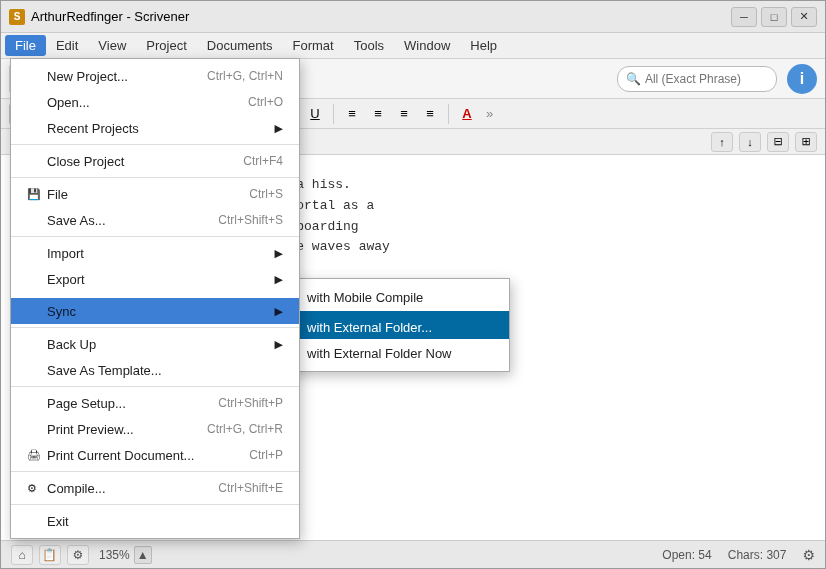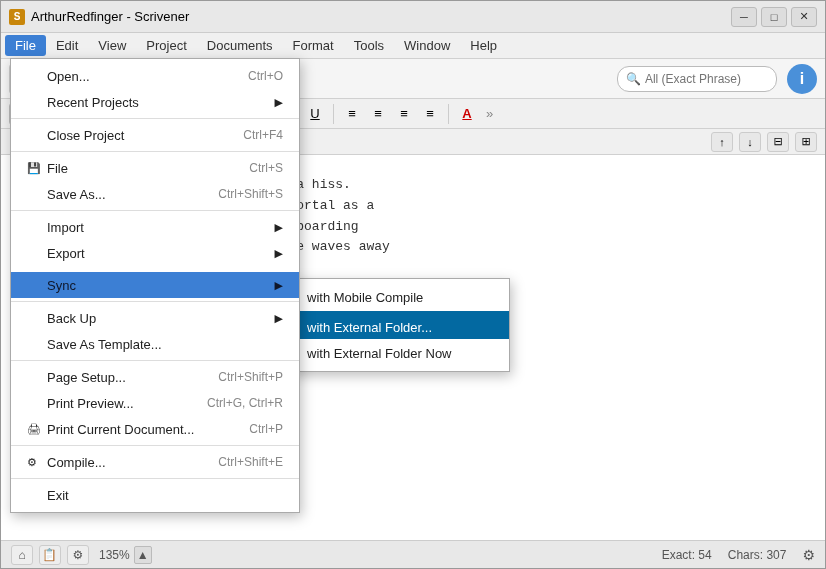--- a/index.html
+++ b/index.html
@@ -363,36 +363,41 @@
       <div class="toolbar-btn" style="width:22px; height:20px; font-size:12px;">⌂</div>
       <div class="toolbar-btn" style="width:22px; height:20px; font-size:12px;">📋</div>
       <div class="toolbar-btn" style="width:22px; height:20px; font-size:12px;">⚙</div>
     </div>
     <div class="zoom-control" style="margin-left:10px;">
       <span>135%</span>
       <div class="zoom-btn">▲</div>
     </div>
     <div class="status-right">
       <span>
-        <span>Exact:</span>
+        <span>Open:</span>
         <span>54</span>
       </span>
       <span>
         <span>Chars:</span>
         <span>307</span>
       </span>
       <span style="font-size:14px; cursor:pointer;">⚙</span>
     </div>
   </div>
 </div>
 
 <div class="dropdown-overlay">
   <div class="dropdown-menu">
     <div class="dropdown-item">
       <span style="width:20px;display:inline-block;"></span>
+      <span>New Project...</span>
+      <span class="shortcut">Ctrl+G, Ctrl+N</span>
+    </div>
+    <div class="dropdown-item">
+      <span style="width:20px;display:inline-block;"></span>
       <span>Open...</span>
       <span class="shortcut">Ctrl+O</span>
     </div>
     <div class="dropdown-item">
       <span style="width:20px;display:inline-block;"></span>
       <span>Recent Projects</span>
       <span class="arrow">▶</span>
     </div>
     <div class="dropdown-separator"></div>
     <div class="dropdown-item">

